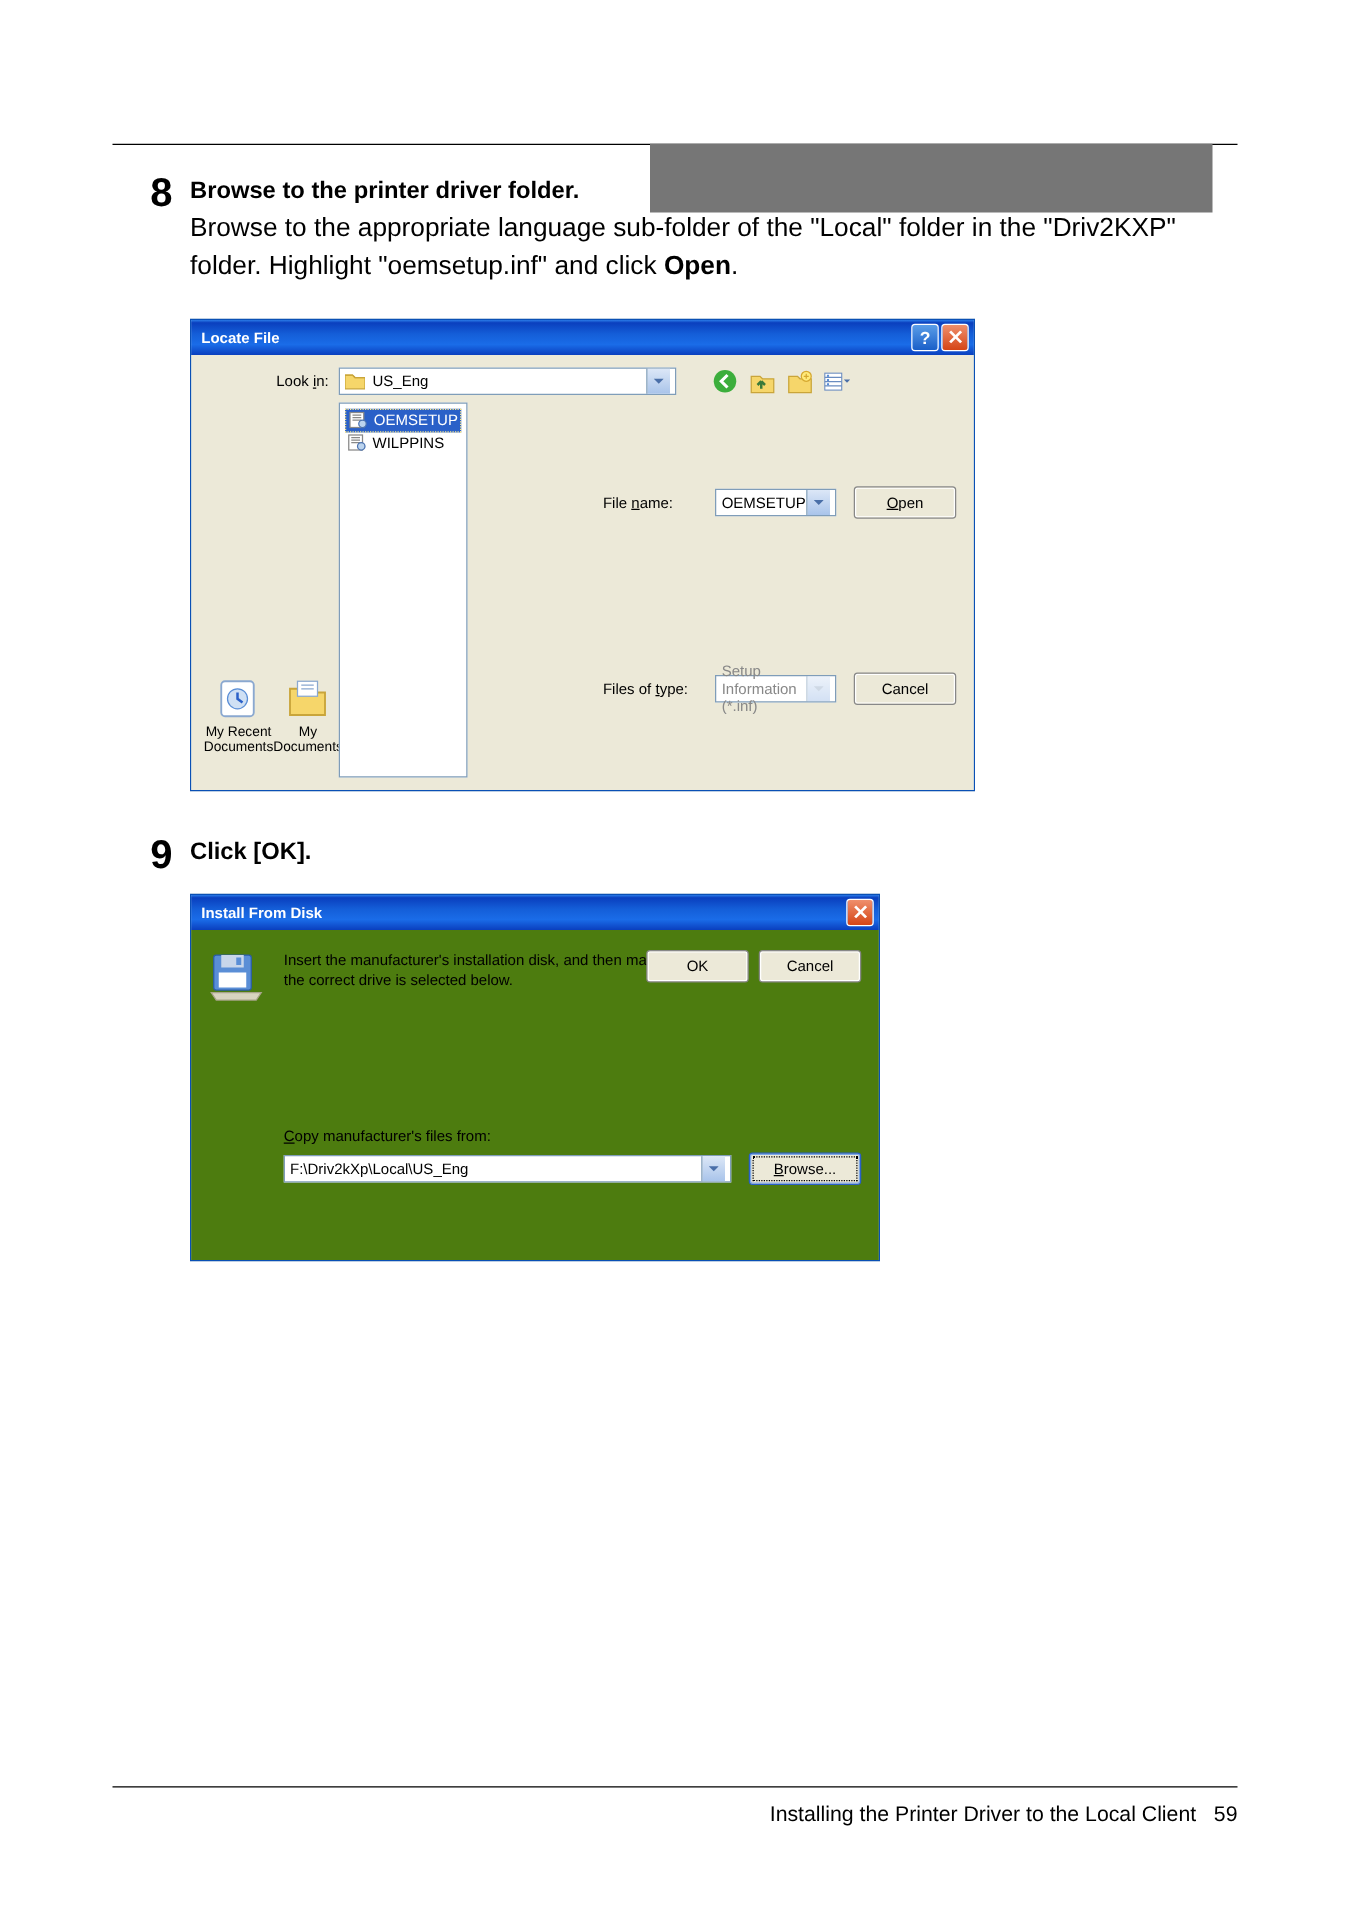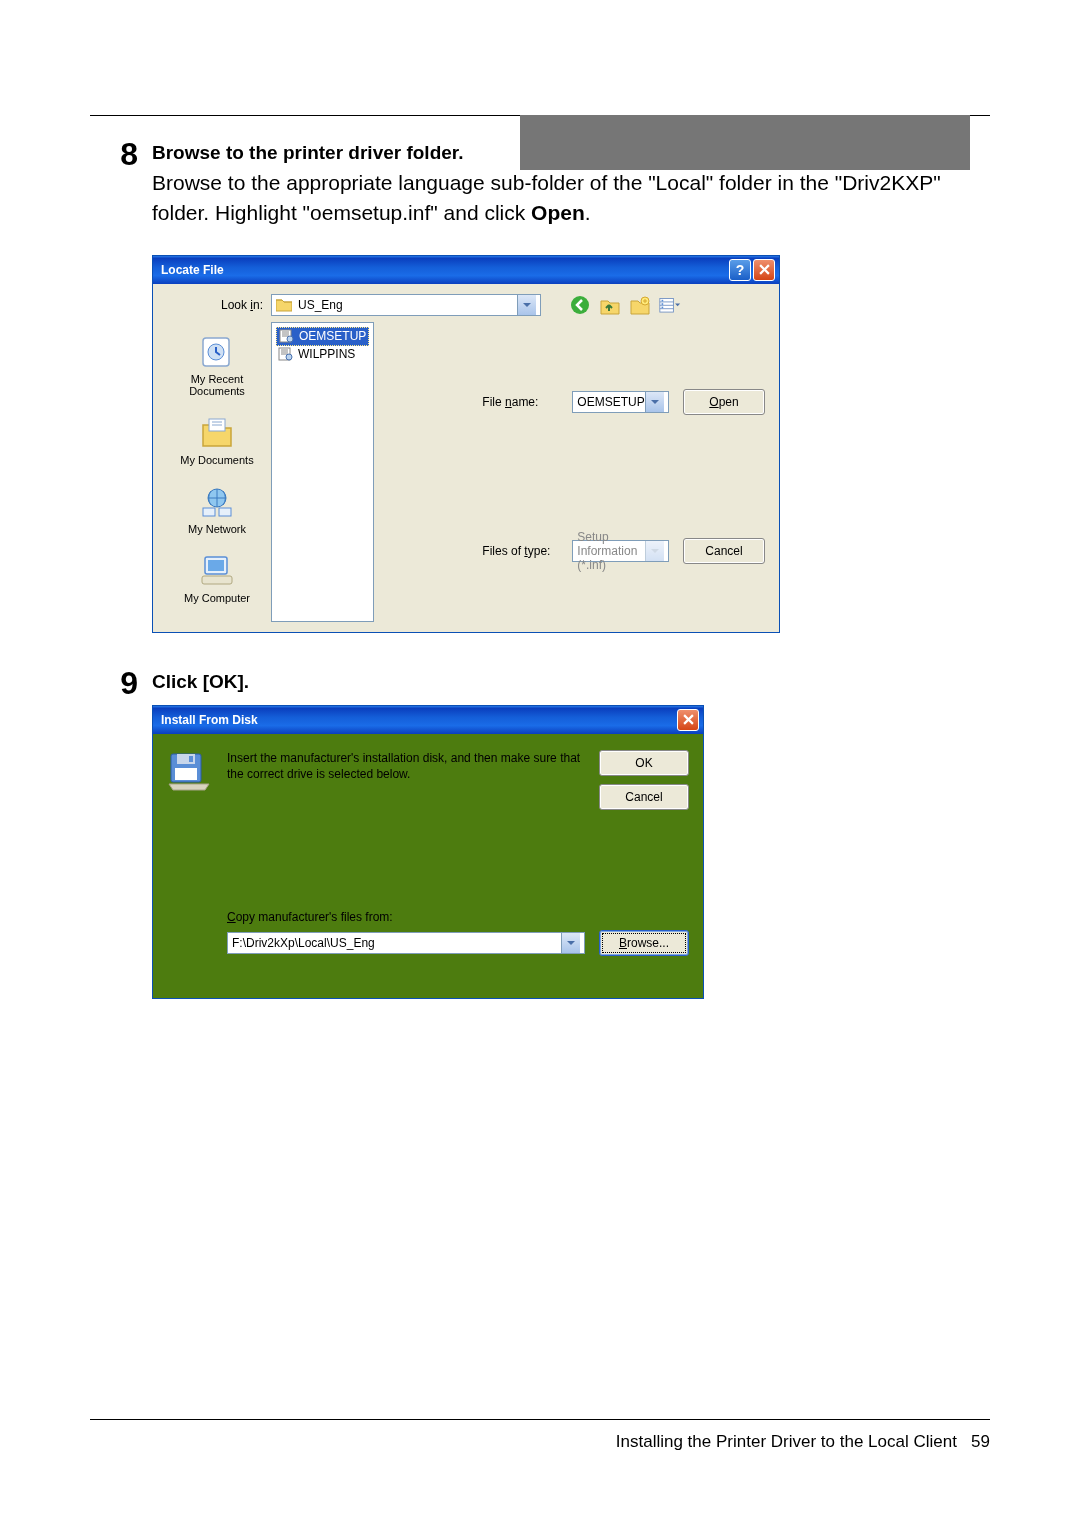--- a/index.html
+++ b/index.html
@@ -153,21 +153,20 @@
   .lf-tool-ic {
     width:22px;height:22px;display:flex;align-items:center;justify-content:center;
   }
   .lf-main {
     display:flex;
     gap:0;
   }
   .lf-places {
     width:108px;
     display:flex;
-    flex-direction:column;
     align-items:flex-end;
     padding:6px 0;
   }
   .lf-place {
     width:100%;
     text-align:center;
     padding:6px 0 12px 0;
     font-size:11px;
   }
   .lf-place .ic {
@@ -194,21 +193,21 @@
     grid-template-columns: 108px 90px 1fr 100px;
     row-gap:8px;
     align-items:center;
     margin-top:10px;
   }
   .lf-bottom .xp-input { width:100%; }
   .lf-btn-cell { padding-left:14px; }
   
   .install-disk {
     width:550px;
-    margin-top:12px;
+    margin-top:22px;
   }
   .id-body {
     background:#4d7c0f;
     padding:16px 14px 18px 14px;
     position:relative;
     min-height:230px;
   }
   .id-top {
     display:flex;
     gap:16px;
@@ -217,21 +216,21 @@
     width:44px;flex:0 0 44px;
     display:flex;align-items:flex-start;justify-content:center;
     padding-top:2px;
   }
   .id-msg {
     flex:1;
     font-size:12px;
     line-height:1.35;
   }
   .id-buttons {
-    display:flex;flex-direction:column;gap:8px;
+    display:flex;flex-direction:row;gap:8px;
     width:90px;flex:0 0 90px;justify-content:flex-end;
   }
   .id-lower {
     margin-top:100px;
     padding-left:60px;
   }
   .id-lower-row {
     display:flex;align-items:center;gap:14px;margin-top:6px;
   }
   .id-lower .xp-input { flex:1; }

